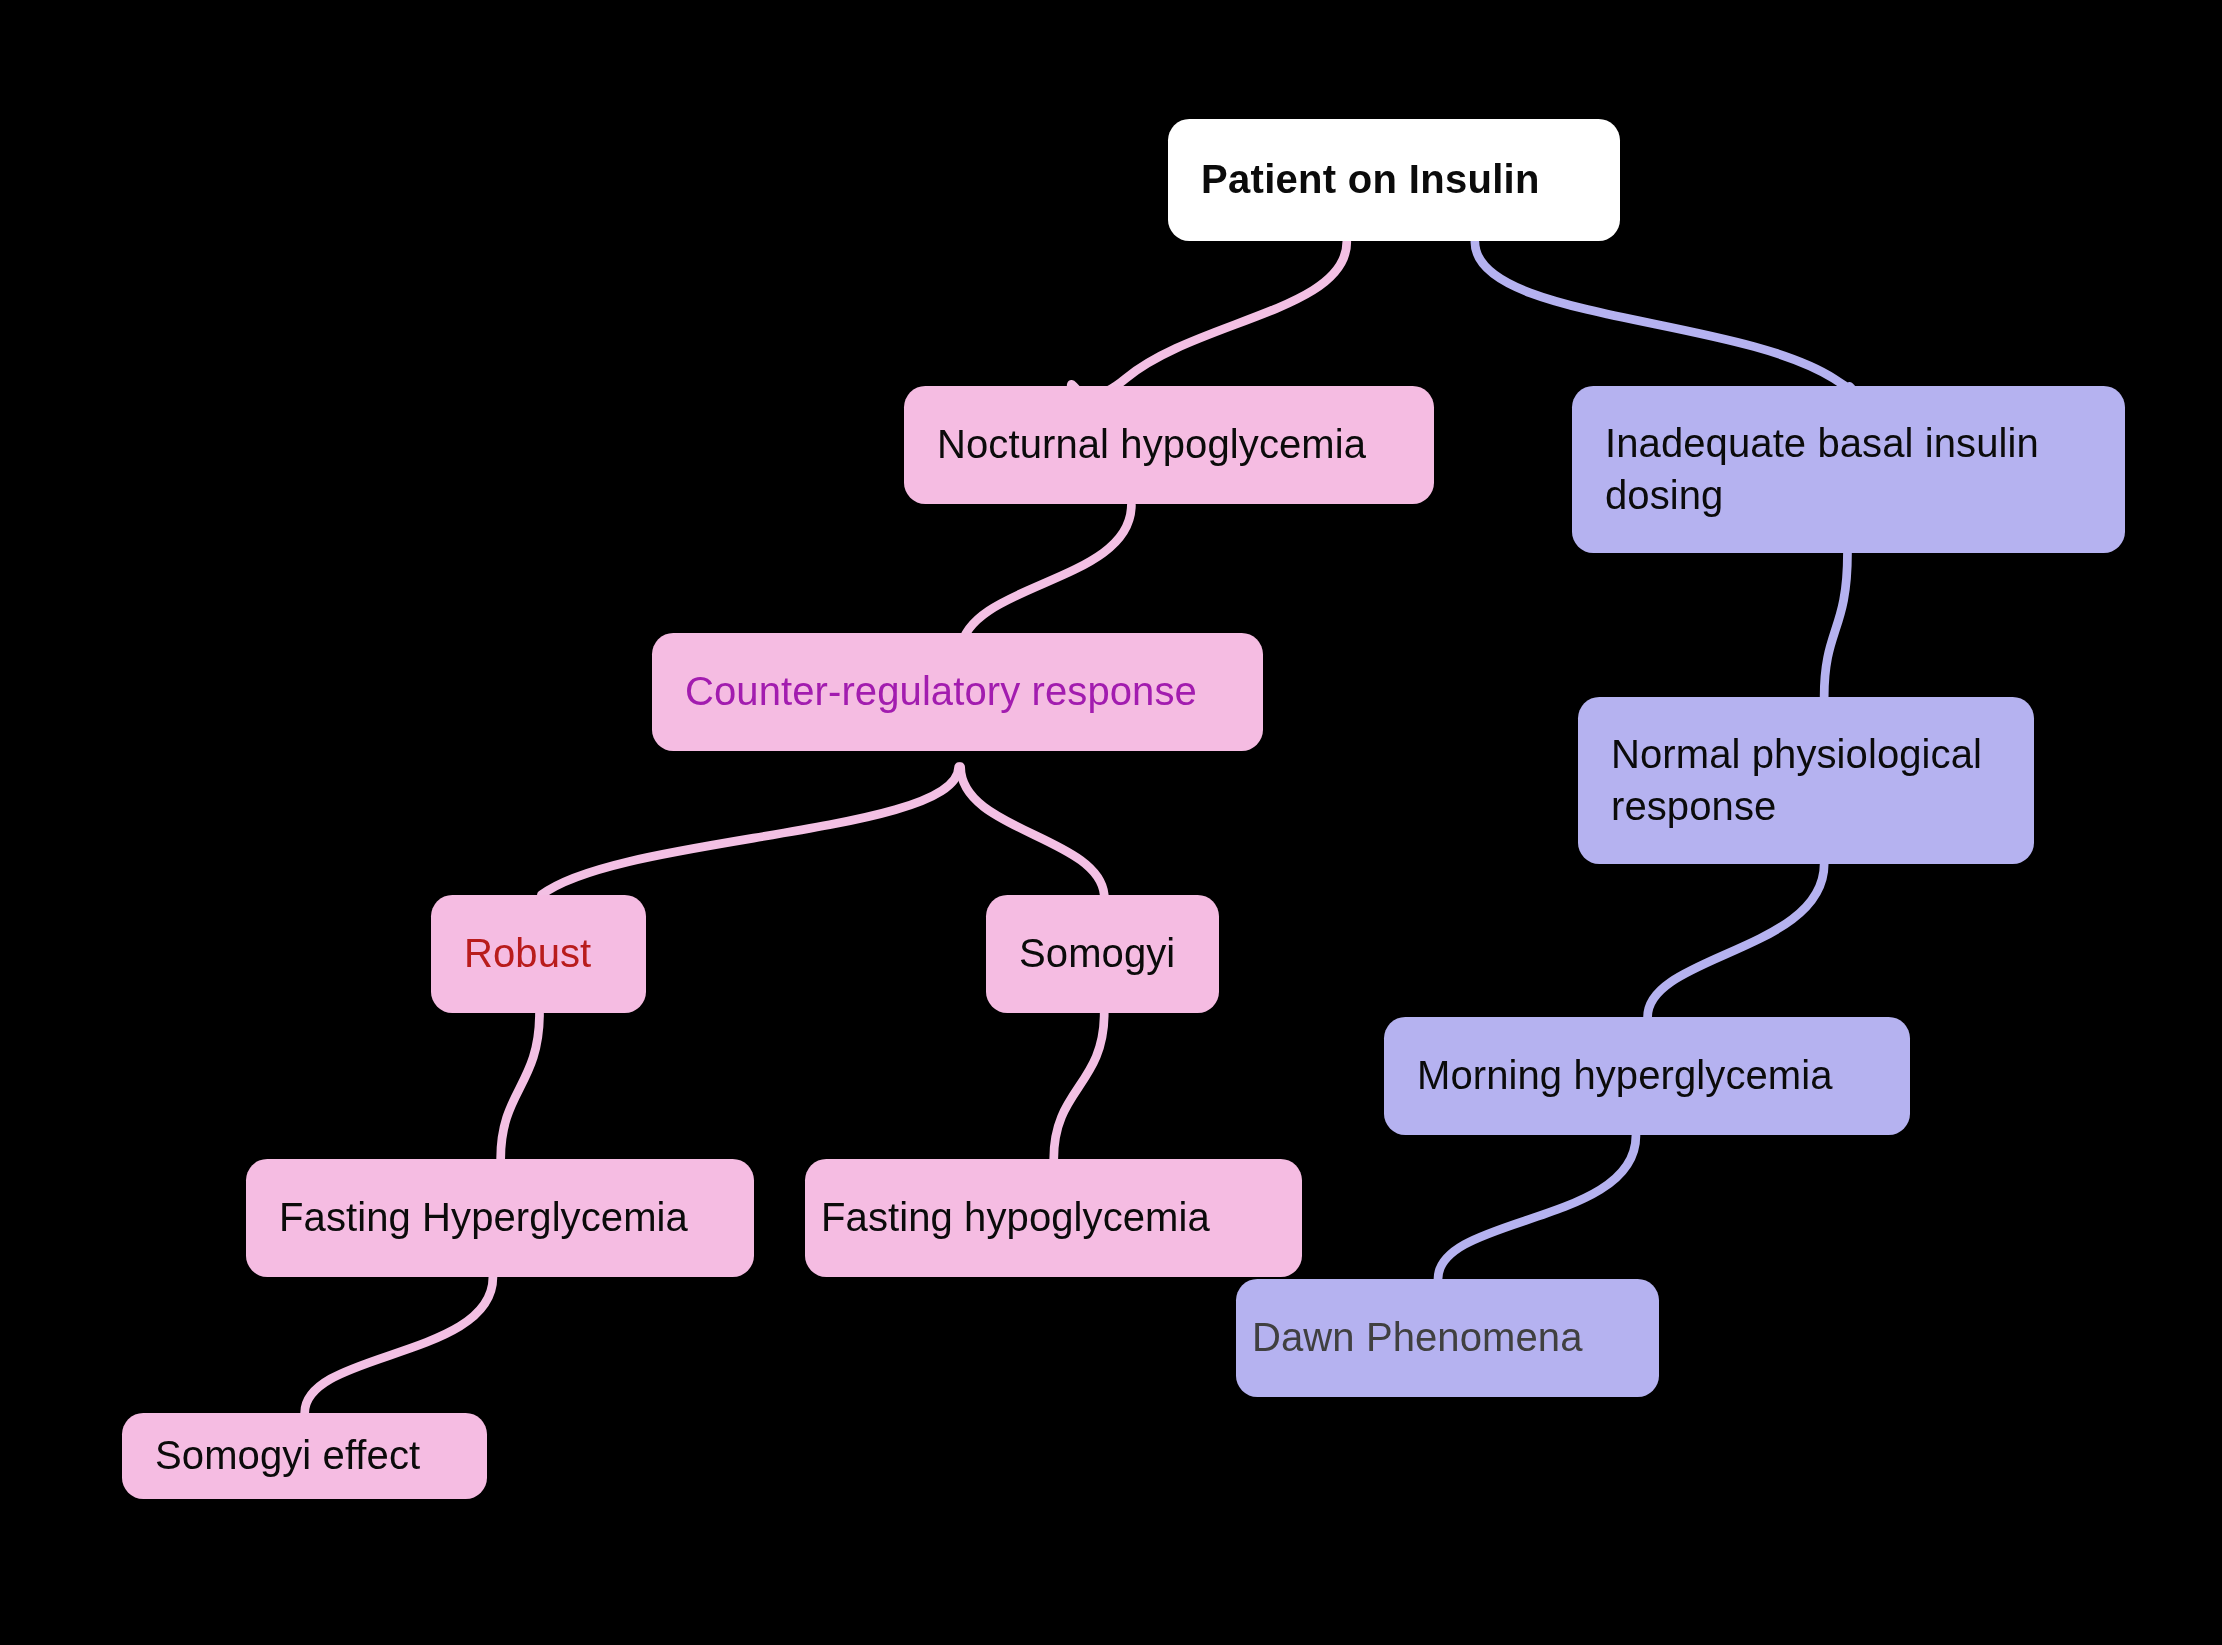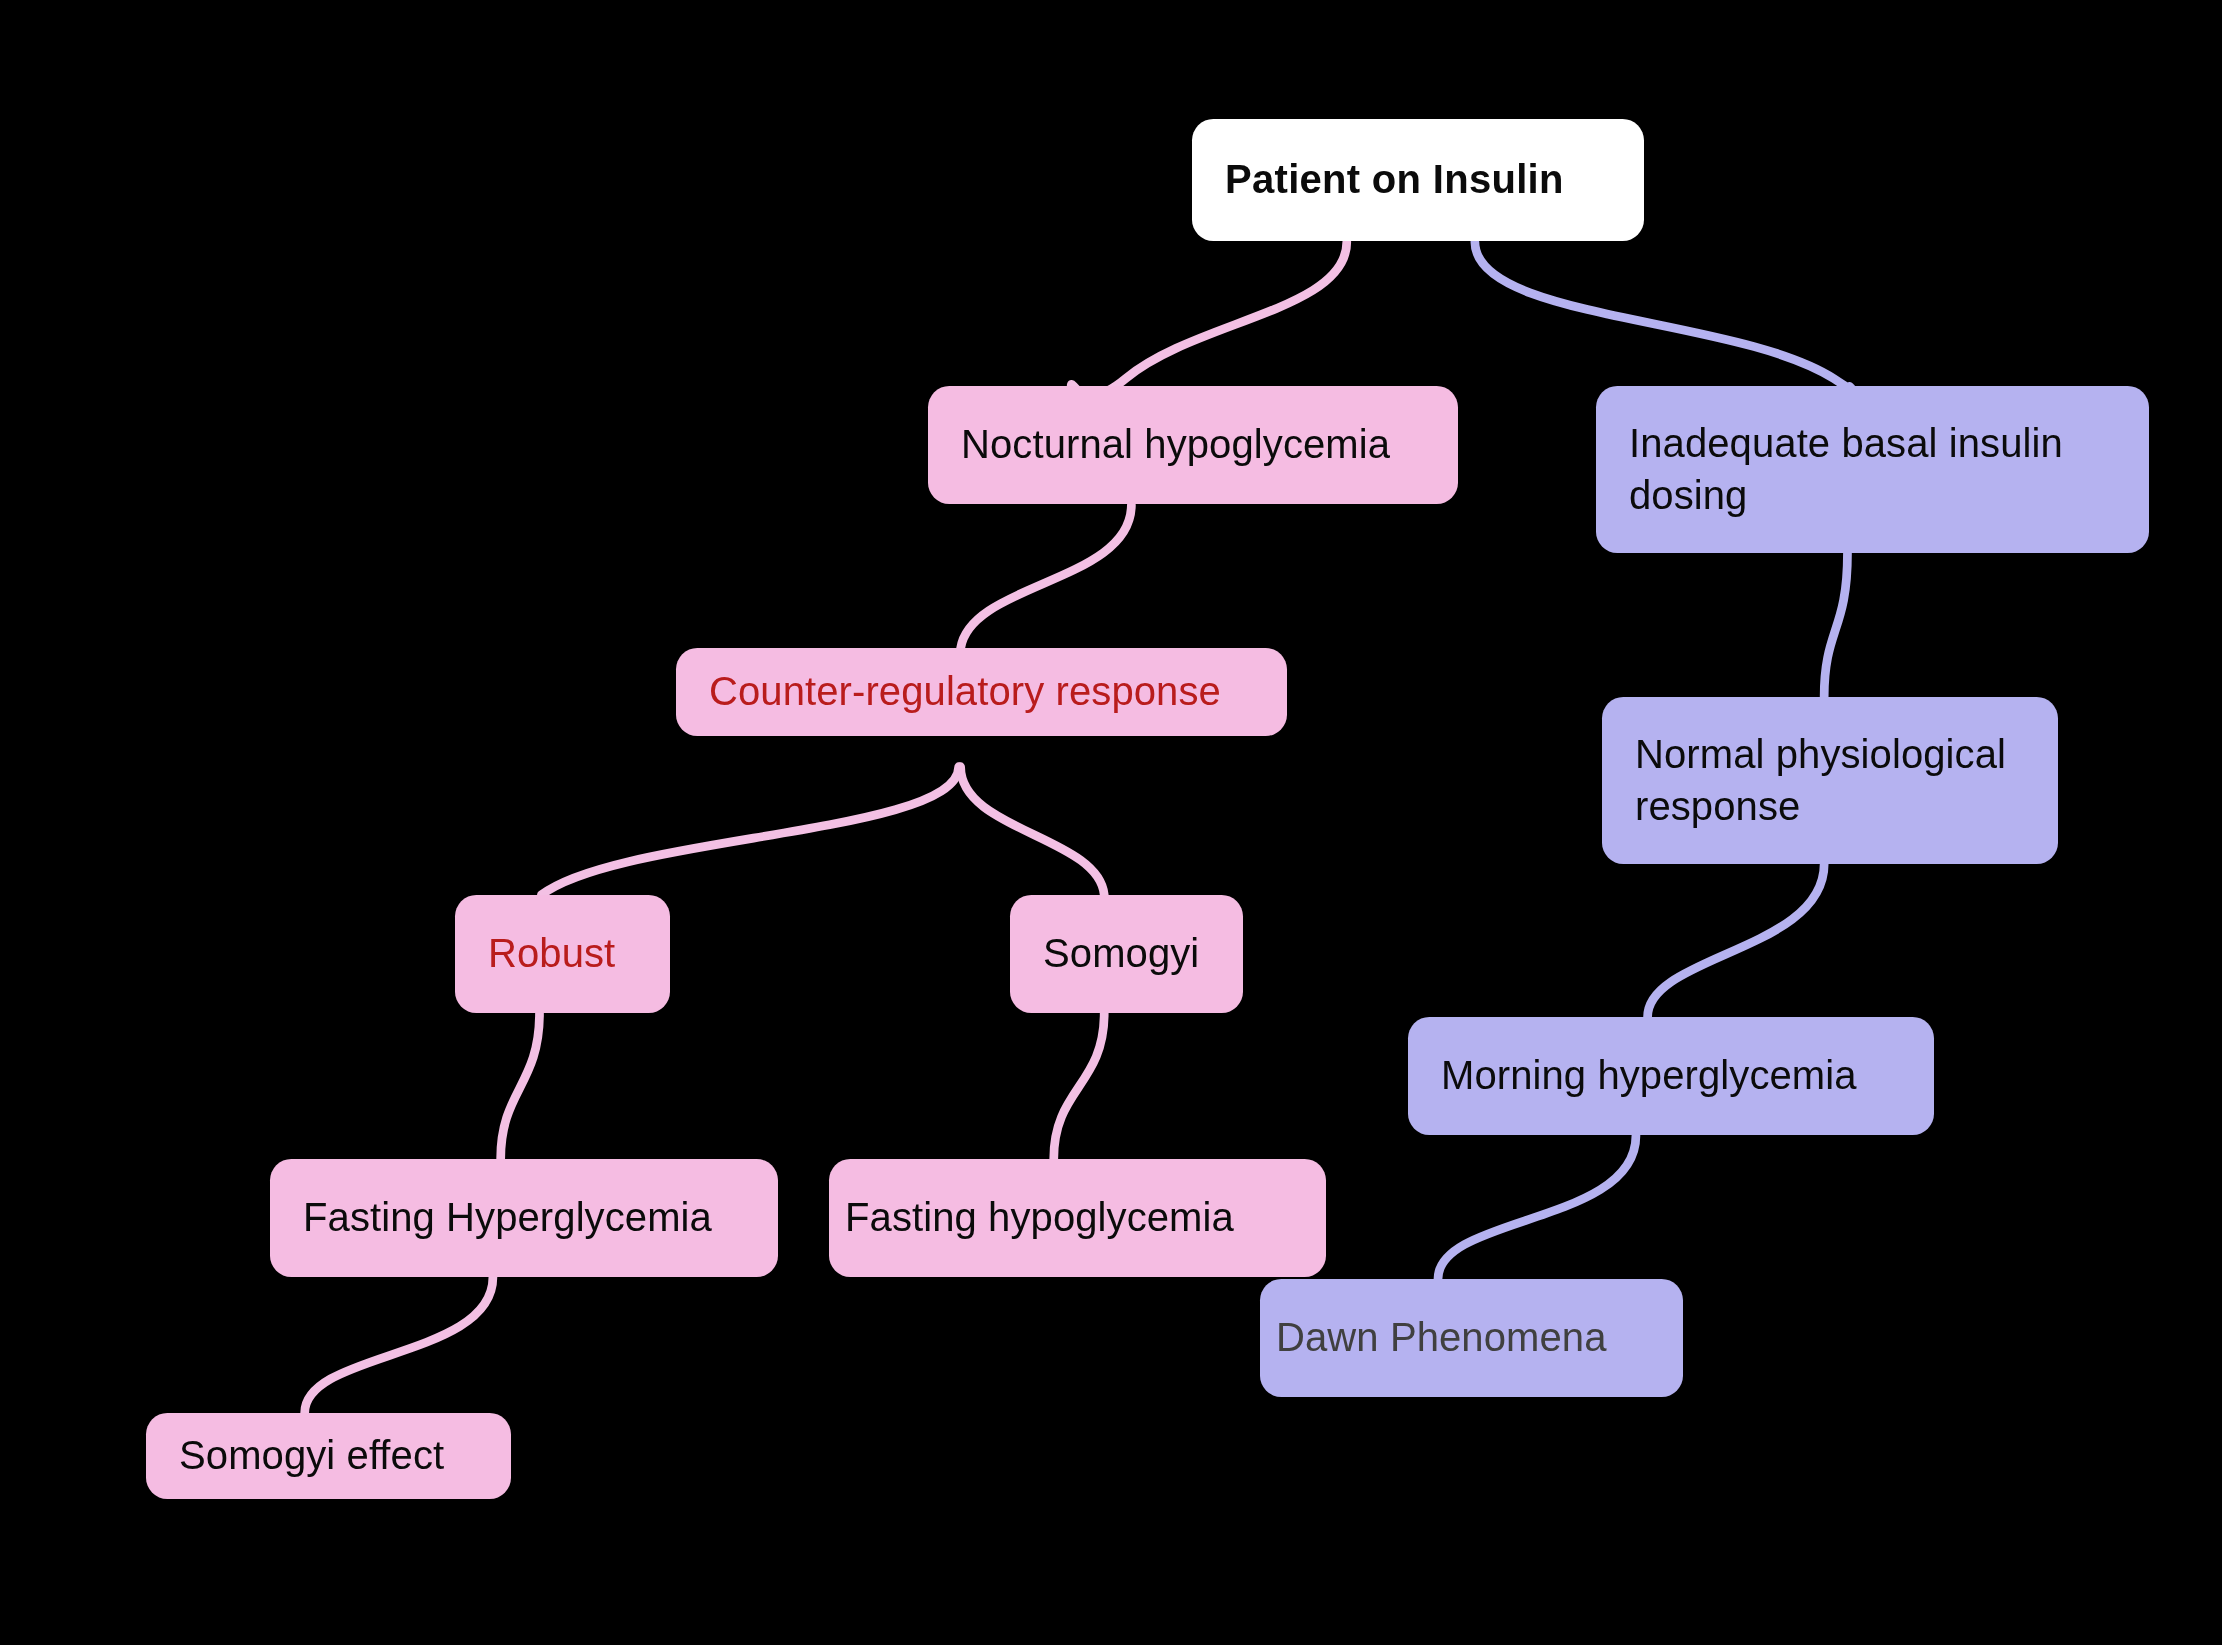--- a/index.html
+++ b/index.html
@@ -32,21 +32,20 @@
     display: flex;
     align-items: center;
     justify-content: flex-start;
     padding: 0 33px;
     color: #0b0b0b;
     font-size: 40px;
     line-height: 1.28;
     letter-spacing: 0.1px;
     font-weight: 400;
     white-space: pre-wrap;
-    margin-left: 24px;
   }
   .node.root {
     font-weight: 700;
     letter-spacing: 0.3px;
   }
 </style>
 </head>
 <body>
 
 <div id="canvas">
@@ -60,21 +59,21 @@
       <path d="M 1138 1044 C 1138 1118 1086 1122 1086 1194" fill="none" stroke="#f3c0e4" stroke-width="9" stroke-linecap="round"></path>
       <path d="M 508 1316 C 508 1400 314 1392 314 1456" fill="none" stroke="#f3c0e4" stroke-width="9" stroke-linecap="round"></path>
       <path d="M 1904 570 C 1904 650 1880 648 1880 718" fill="none" stroke="#b5b2f0" stroke-width="9" stroke-linecap="round"></path>
       <path d="M 1880 890 C 1880 980 1698 984 1698 1048" fill="none" stroke="#b5b2f0" stroke-width="9" stroke-linecap="round"></path>
       <path d="M 1686 1170 C 1686 1262 1482 1252 1482 1318" fill="none" stroke="#b5b2f0" stroke-width="9" stroke-linecap="round"></path>
     </svg>
   <div id="node-layer">
       <div class="node root" style="left: 1168px; top: 119px; width: 452px; height: 122px; background: rgb(255, 255, 255); color: rgb(11, 11, 11);">Patient on Insulin</div>
       <div class="node" style="left: 904px; top: 386px; width: 530px; height: 118px; background: rgb(245, 188, 226); color: rgb(11, 11, 11);">Nocturnal hypoglycemia</div>
       <div class="node" style="left: 1572px; top: 386px; width: 553px; height: 167px; background: rgb(181, 178, 240); color: rgb(11, 11, 11);">Inadequate basal insulin dosing</div>
-      <div class="node" style="left: 652px; top: 648px; width: 611px; height: 88px; background: rgb(245, 188, 226); color: #b91c1c;">Counter-regulatory response</div>
+      <div class="node" style="left: 652px; top: 633px; width: 611px; height: 118px; background: rgb(245, 188, 226); color: #a21caf;">Counter-regulatory response</div>
       <div class="node" style="left: 1578px; top: 697px; width: 456px; height: 167px; background: rgb(181, 178, 240); color: rgb(11, 11, 11);">Normal physiological response</div>
       <div class="node" style="left: 431px; top: 895px; width: 215px; height: 118px; background: rgb(245, 188, 226); color: #b91c1c;">Robust</div>
       <div class="node" style="left: 986px; top: 895px; width: 233px; height: 118px; background: rgb(245, 188, 226); color: rgb(11, 11, 11);">Somogyi</div>
       <div class="node" style="left: 1384px; top: 1017px; width: 526px; height: 118px; background: rgb(181, 178, 240); color: rgb(11, 11, 11);">Morning hyperglycemia</div>
       <div class="node" style="left: 246px; top: 1159px; width: 508px; height: 118px; background: rgb(245, 188, 226); color: rgb(11, 11, 11);">Fasting Hyperglycemia</div>
       <div class="node" style="left: 805px; top: 1159px; width: 497px; height: 118px; background: rgb(245, 188, 226); color: rgb(11, 11, 11); padding-left: 16px;">Fasting hypoglycemia</div>
       <div class="node" style="left: 1236px; top: 1279px; width: 423px; height: 118px; background: rgb(181, 178, 240); color: #404040; padding-left: 16px;">Dawn Phenomena</div>
       <div class="node" style="left: 122px; top: 1413px; width: 365px; height: 86px; background: rgb(245, 188, 226); color: rgb(11, 11, 11);">Somogyi effect</div>
     </div>
 </div>

